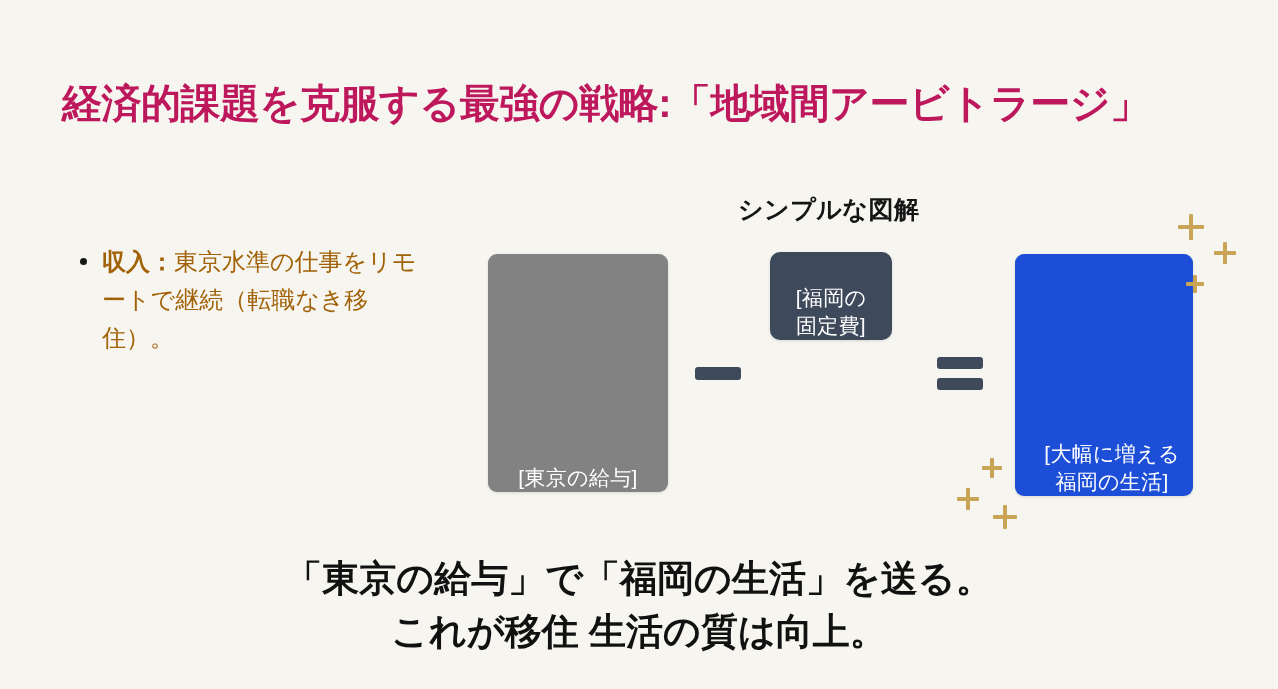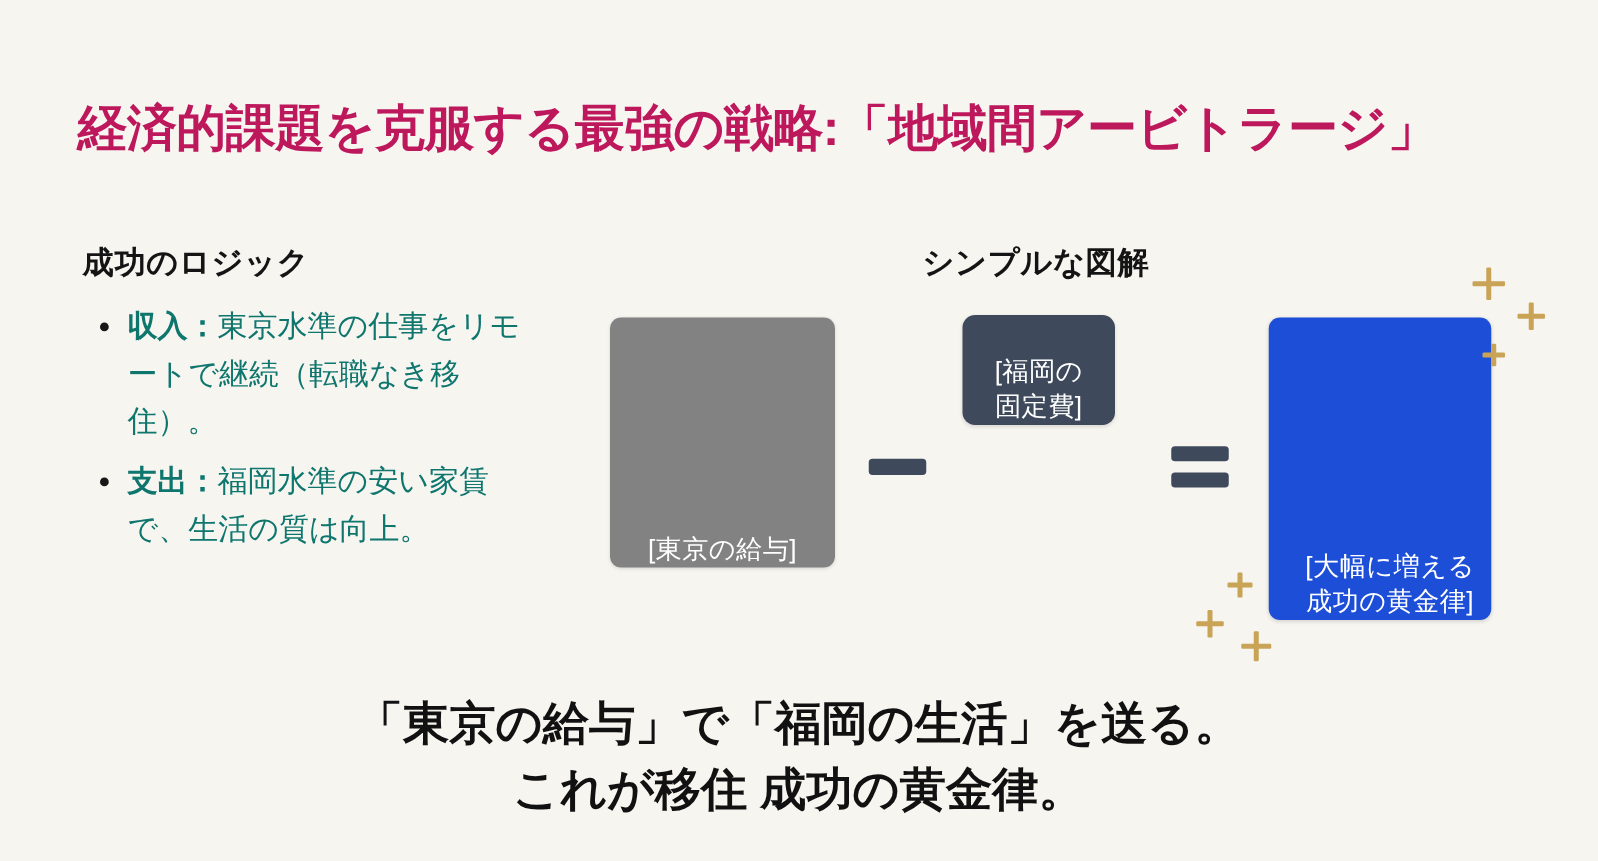--- a/index.html
+++ b/index.html
@@ -57,21 +57,21 @@
     width: 372px;
     margin: 0;
     padding: 0;
     list-style: none;
   }
   .bullet-item {
     position: relative;
     padding-left: 36px;
     font-size: 24px;
     line-height: 1.58;
-    color: #0f766e;
+    color: #a16207;
     margin-bottom: 10px;
     text-align: left;
   }
   .bullet-item::before {
     content: "";
     position: absolute;
     left: 14px;
     top: 15px;
     width: 7px;
     height: 7px;
@@ -103,21 +103,21 @@
     font-size: 21px;
     line-height: 1.33;
     letter-spacing: 0.3px;
     box-shadow: 0 1px 3px rgba(0,0,0,0.12);
   }
 
   #box-tokyo-salary {
     left: 18px;
     top: 54px;
     width: 180px;
-    height: 200px;
+    height: 238px;
     background: #828282;
   }
 
   #box-fukuoka-fixed-cost {
     left: 300px;
     top: 52px;
     width: 122px;
     height: 88px;
     background: #3e4a5c;
     border-radius: 10px;
@@ -209,28 +209,24 @@
   }
   .conclusion div { white-space: nowrap; }
 </style>
 </head>
 <body>
 
 <div class="slide">
 
   <h1 class="slide-title">経済的課題を克服する最強の戦略:「地域間アービトラージ」</h1>
 
-  <h2 class="section-heading" id="logic-heading">成功のロジック</h2>
 
   <ul class="bullet-list">
     <li class="bullet-item">
       <span class="lead">収入：</span><span>東京水準の仕事をリモートで継続（転職なき移住）。</span>
-    </li>
-    <li class="bullet-item">
-      <span class="lead">支出：</span><span>福岡水準の安い家賃で、生活の質は向上。</span>
     </li>
   </ul>
 
   <h2 class="section-heading" id="diagram-heading">シンプルな図解</h2>
 
   <div class="diagram">
 
     <div class="box" id="box-tokyo-salary">
       <span>[東京の給与]</span>
     </div>
@@ -247,31 +243,31 @@
     </div>
 
     <div class="op" id="op-equals">
       <span class="op-bar"></span>
       <span class="op-bar"></span>
     </div>
 
     <div class="box" id="box-disposable-income">
       <span>
         <span>[大幅に増える</span><br>
-        <span>成功の黄金律]</span>
+        <span>福岡の生活]</span>
       </span>
     </div>
 
     <span class="sparkle" id="sparkle-tr-1"></span>
     <span class="sparkle" id="sparkle-tr-2"></span>
     <span class="sparkle" id="sparkle-tr-3"></span>
     <span class="sparkle" id="sparkle-bl-1"></span>
     <span class="sparkle" id="sparkle-bl-2"></span>
     <span class="sparkle" id="sparkle-bl-3"></span>
 
   </div>
 
   <div class="conclusion">
     <div>「東京の給与」で「福岡の生活」を送る。</div>
-    <div>これが移住 成功の黄金律。</div>
+    <div>これが移住 生活の質は向上。</div>
   </div>
 
 </div>
 
 </body></html>

